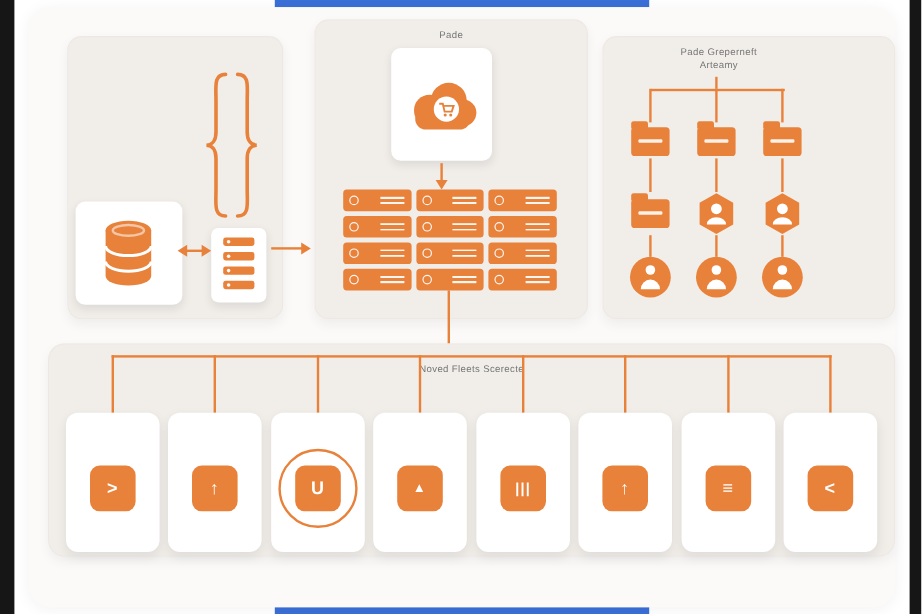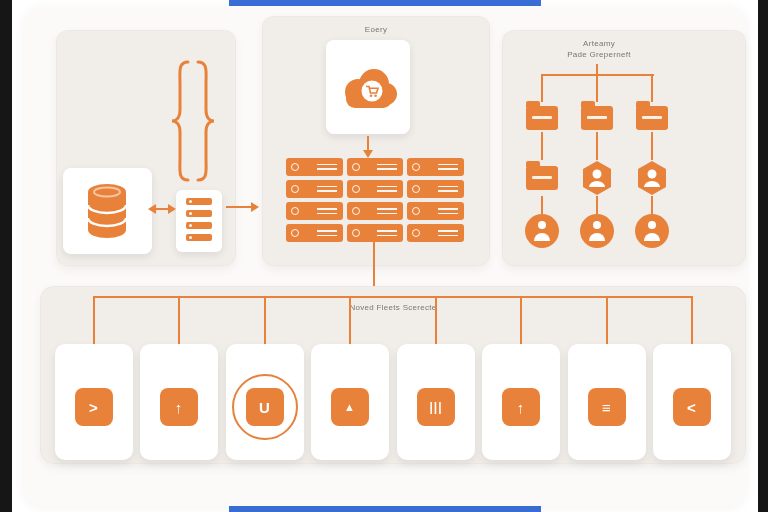--- a/index.html
+++ b/index.html
@@ -97,21 +97,21 @@
   </div>
 
   <div class="hline" style="left:155px;top:208px;width:14px;height:2px;"></div>
   <div class="tri" style="left:148px;top:204px;border-width:5px 8px 5px 0;border-color:transparent #E8813A transparent transparent;"></div>
   <div class="tri" style="left:168px;top:204px;border-width:5px 0 5px 8px;border-color:transparent transparent transparent #E8813A;"></div>
 
   <div class="hline" style="left:226px;top:206px;width:26px;height:2px;"></div>
   <div class="tri" style="left:251px;top:202px;border-width:5px 0 5px 8px;border-color:transparent transparent transparent #E8813A;"></div>
 
   <div class="panel" style="left:262px;top:16px;width:228px;height:250px;"></div>
-  <div class="lbl" style="left:262px;top:24px;width:228px;">Eoery</div>
+  <div class="lbl" style="left:262px;top:24px;width:228px;">Pade</div>
   <div class="card" style="left:326px;top:40px;width:84px;height:94px;">
     <svg width="64" height="46" viewBox="0 0 64 46" style="position:absolute;left:10px;top:24px;">
       <g fill="#E8813A">
         <circle cx="22" cy="28" r="13"></circle>
           <circle cx="38" cy="20" r="15"></circle>
         <circle cx="50" cy="30" r="11"></circle>
           <rect x="10" y="26" width="46" height="18" rx="9"></rect>
       </g>
       <circle cx="36" cy="27" r="10.5" fill="#fff"></circle>
       <g stroke="#E8813A" stroke-width="1.6" fill="none">
@@ -136,22 +136,22 @@
       <div class="rbar"></div>
     <div class="rbar"></div>
       <div class="rbar"></div>
       <div class="rbar"></div>
   </div>
 
   <div class="vline" style="left:373px;top:242px;width:2px;height:56px;"></div>
 
   <div class="panel" style="left:502px;top:30px;width:244px;height:236px;"></div>
   <div class="lbl" style="left:504px;top:38px;width:190px;">
+    <div>Pade Greperneft</div>
     <div>Arteamy</div>
-    <div>Pade Greperneft</div>
   </div>
 
   <div class="vline" style="left:596px;top:64px;width:2px;height:10px;"></div>
   <div class="hline" style="left:542px;top:74px;width:112px;height:2px;"></div>
   <div class="vline" style="left:541px;top:74px;width:2px;height:28px;"></div>
   <div class="vline" style="left:596px;top:74px;width:2px;height:28px;"></div>
   <div class="vline" style="left:651px;top:74px;width:2px;height:28px;"></div>
 
   <div class="folder" style="left:526px;top:106px;"></div>
   <div class="folder" style="left:581px;top:106px;"></div>

